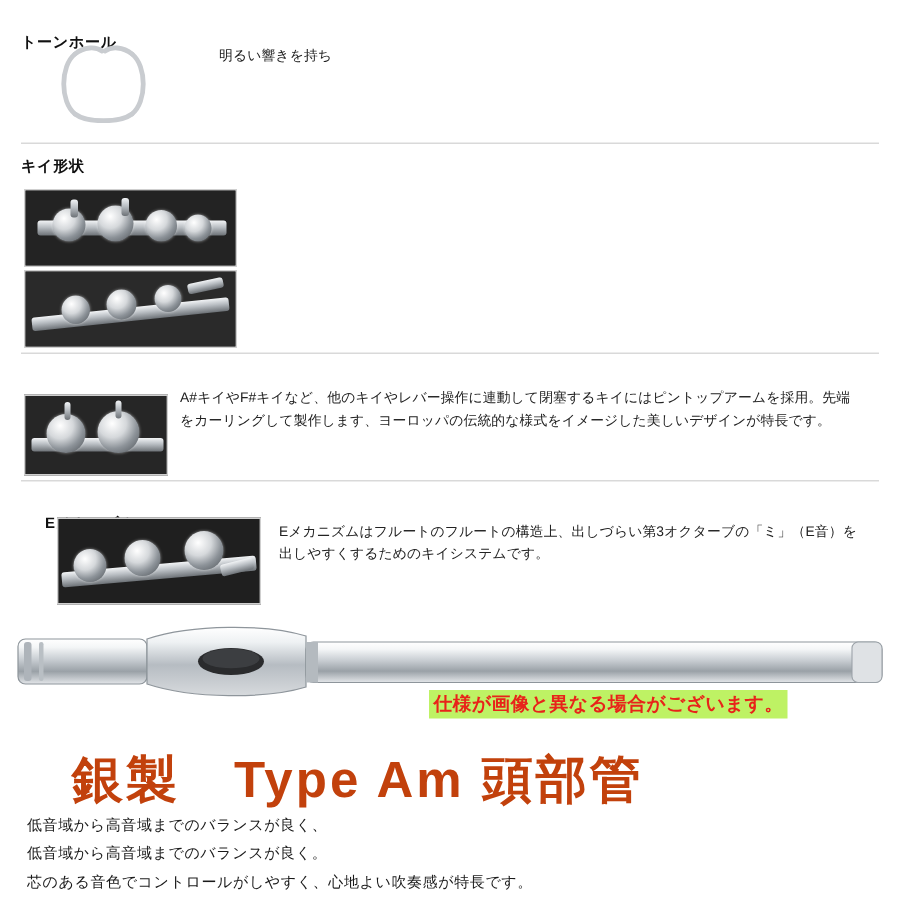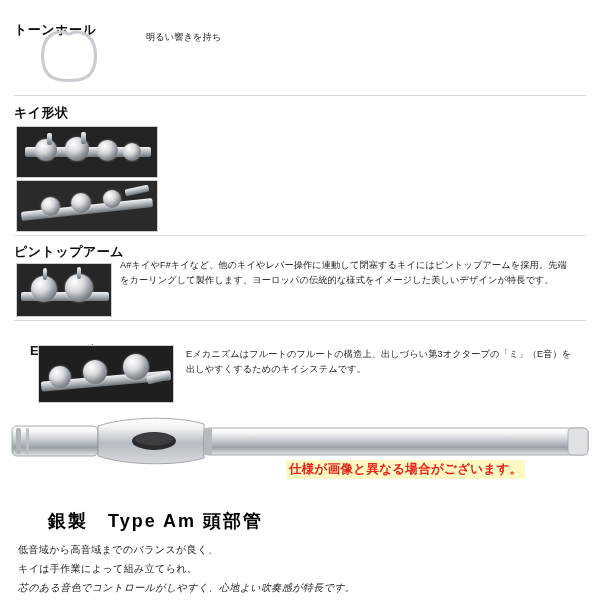--- a/index.html
+++ b/index.html
@@ -17,21 +17,21 @@
   }
   .page {
     position: relative;
     width: 600px;
     height: 600px;
   }
 
   
   .sec-title {
     position: absolute;
-    font-size: 13px;
+    font-size: 10px;
     font-weight: bold;
     color: #111;
     letter-spacing: 0.5px;
     white-space: nowrap;
   }
 
   .body-text {
     position: absolute;
     font-size: 9.2px;
     line-height: 1.65;
@@ -93,34 +93,34 @@
   }
 
   
   .notice {
     position: absolute;
     left: 286px;
     top: 460px;
     font-size: 12.5px;
     font-weight: bold;
     color: #e8231a;
-    background: #fef9c3;
+    background: #bef264;
     padding: 1px 3px;
     letter-spacing: 0.3px;
     white-space: nowrap;
   }
 
   
   .big-title {
     position: absolute;
     left: 48px;
-    top: 509px;
-    font-size: 18px;
+    top: 497px;
+    font-size: 34px;
     font-weight: bold;
-    color: #000000;
+    color: #c2410c;
     letter-spacing: 2px;
     white-space: nowrap;
   }
   .bottom-line {
     position: absolute;
     left: 18px;
     font-size: 10px;
     color: #1a1a1a;
     letter-spacing: 0.4px;
     white-space: nowrap;
@@ -165,21 +165,20 @@
     <div class="bar" style="left:4px; top:24px; width:132px; height:9px; transform:rotate(-6deg);"></div>
     <div class="glint" style="left:24px; top:16px; width:19px; height:19px;"></div>
     <div class="glint" style="left:54px; top:12px; width:20px; height:20px;"></div>
     <div class="glint" style="left:86px; top:9px; width:18px; height:18px;"></div>
     <div class="bar" style="left:108px; top:6px; width:24px; height:7px; transform:rotate(-12deg);"></div>
   </div>
 
 
   <div class="rule" style="top:235px;"></div>
 
-  <div class="sec-title" style="left:14px; top:243px;">ピントップアーム</div>
 
   <div class="photo" style="left:16px; top:263px; width:94px; height:52px;">
     <div class="dark" style="left:0; top:0; width:94px; height:52px; background:#262626;"></div>
     <div class="bar" style="left:4px; top:28px; width:88px; height:9px;"></div>
     <div class="glint" style="left:14px; top:12px; width:26px; height:26px;"></div>
     <div class="glint" style="left:48px; top:10px; width:28px; height:28px;"></div>
     <div class="bar" style="left:26px; top:4px; width:4px; height:12px;"></div>
     <div class="bar" style="left:60px; top:3px; width:4px; height:12px;"></div>
   </div>
 
@@ -225,16 +224,16 @@
     <rect x="196" y="16" width="384" height="27" rx="5" fill="url(#tube)" stroke="#8e959b" stroke-width="0.8"></rect>
     <rect x="196" y="16" width="8" height="27" fill="#b4babf"></rect>
     <rect x="560" y="16" width="20" height="27" rx="4" fill="#dfe2e5" stroke="#9aa1a7" stroke-width="0.7"></rect>
   </svg>
 
   <div class="notice">仕様が画像と異なる場合がございます。</div>
 
   <div class="big-title">銀製　Type Am 頭部管</div>
 
   <div class="bottom-line" style="top:543px;">低音域から高音域までのバランスが良く、</div>
-  <div class="bottom-line" style="top:562px;">キイは手作業によって組み立てられ。</div>
-  <div class="bottom-line" style="top:581px;font-style:italic;">芯のある音色でコントロールがしやすく、心地よい吹奏感が特長です。</div>
+  <div class="bottom-line" style="top:562px;">低音域から高音域までのバランスが良く。</div>
+  <div class="bottom-line" style="top:581px;">芯のある音色でコントロールがしやすく、心地よい吹奏感が特長です。</div>
 
 </div>
 
 </body></html>

